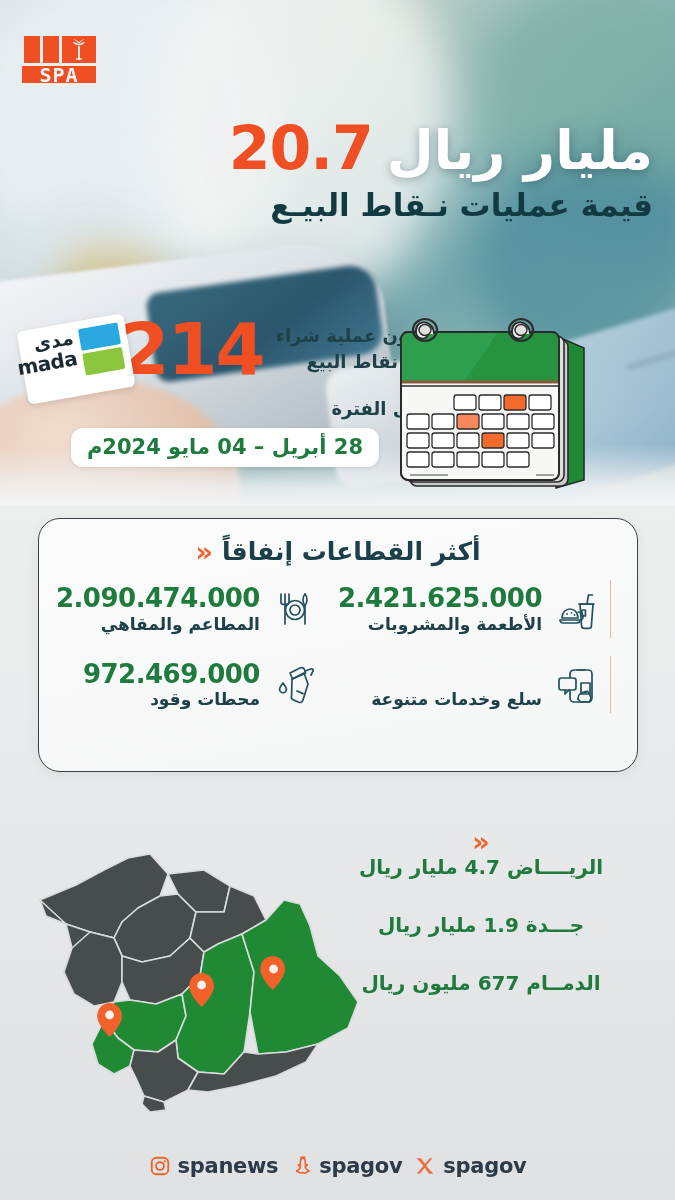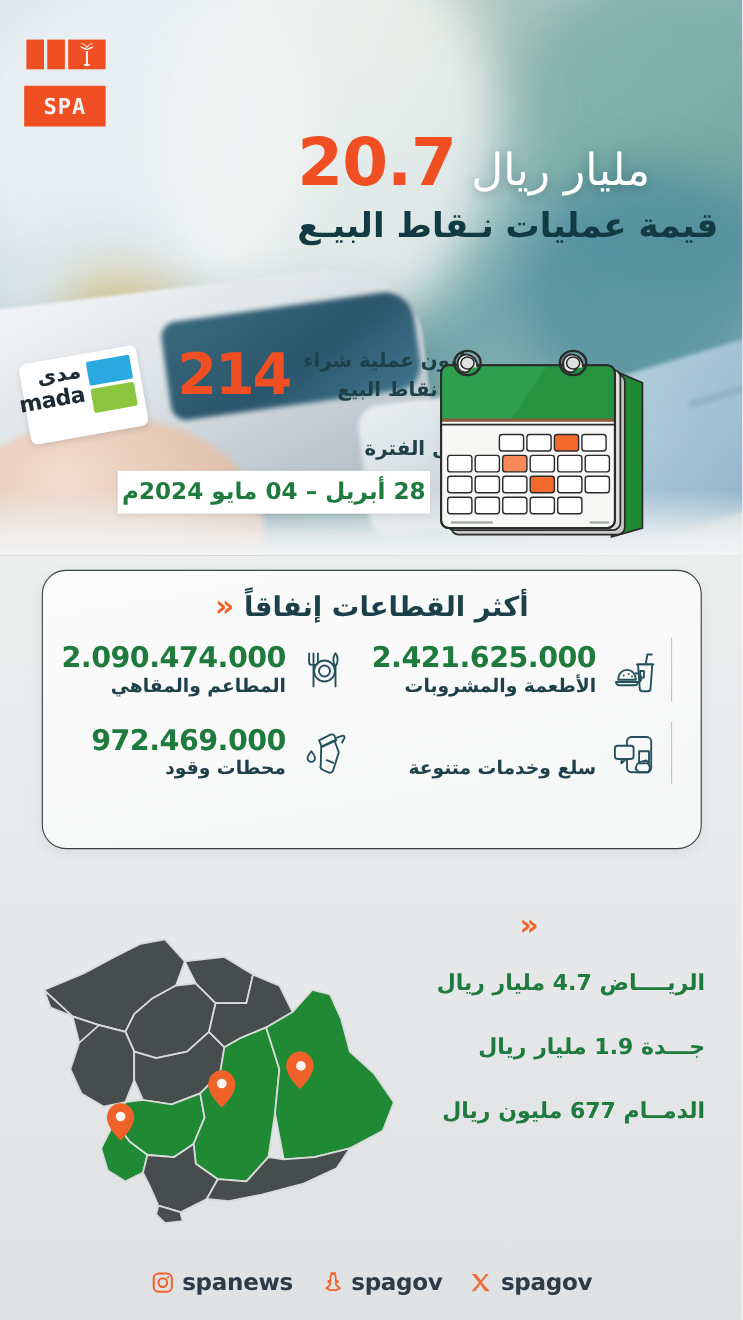--- a/index.html
+++ b/index.html
@@ -94,35 +94,35 @@
   }
   .spa-row { display:flex; gap:3px; }
   .spa-block { background:#f04e23; }
   .logo-ar { width:34px; height:27px; position:relative; }
   .logo-ar-2 { width:16px; height:27px; }
   .logo-ar-3 { width:16px; height:27px; }
   .palm {
     position:absolute; left:50%; top:52%; transform:translate(-50%,-50%);
     width:22px; height:24px;
   }
-  .spa-word { width:74px; height:37px; position:relative;margin-top:12px; }
+  .spa-word { width:74px; height:17px; position:relative; }
   .spa-text {
     position:absolute; inset:0; color:#f2f3f4;
     font-size:20px; font-weight:900; letter-spacing:1px;
     display:flex; align-items:center; justify-content:center;
     font-family:"DejaVu Sans Mono","Liberation Mono",monospace;
   }
 
   
   .headline {
     position:absolute; right:22px; top:118px; z-index:6; text-align:right;
   }
   .headline-row { display:flex; align-items:baseline; justify-content:flex-end; gap:14px; }
   .h-unit {
-    font-size:40px; font-weight:400; color:#ffffff; line-height:1;
+    font-size:54px; font-weight:700; color:#ffffff; line-height:1;
     text-shadow:0 2px 10px rgba(20,50,60,.35);
   }
   .h-num {
     font-size:60px; font-weight:900; color:#f04e23; line-height:1;
     letter-spacing:-1px;
   }
   .h-sub {
     margin-top:8px; font-size:31px; font-weight:800; color:#123a42;
     letter-spacing:.5px; line-height:1.25;
   }
@@ -140,34 +140,34 @@
   .mada-bar { width:40px; height:22px; border-radius:2px; }
   .mada-bar.blue { background:#29a9e0; }
   .mada-bar.green { background:#8cc63e; }
   .mada-text { display:flex; flex-direction:column; justify-content:center; line-height:1; }
   .mada-ar { font-size:19px; font-weight:900; color:#1b2a33; letter-spacing:-.5px; }
   .mada-en { font-size:20px; font-weight:700; color:#1b2a33; margin-top:1px; letter-spacing:-.5px;}
 
   
   .pos-block { position:absolute; right:240px; top:316px; z-index:6; }
   .pos-214 {
-    font-size:52px; font-weight:900; color:#f04e23; line-height:.92;
+    font-size:72px; font-weight:900; color:#f04e23; line-height:.92;
     letter-spacing:-2px; text-align:right;
   }
   .pos-214-wrap { display:flex; align-items:center; gap:12px; justify-content:flex-end; }
   .pos-labels {
     text-align:right; font-size:18px; font-weight:700; color:#1e4049; line-height:1.45;
   }
   .pos-period {
     position:absolute; right:240px; top:398px; z-index:6;
     font-size:18px; font-weight:700; color:#1e4049; text-align:right;
   }
   .date-badge {
-    position:absolute; right:284px; top:428px; z-index:7;
-    background:#ffffff; padding:7px 4px 8px; border-radius:0;
+    position:absolute; right:296px; top:428px; z-index:7;
+    background:#ffffff; padding:7px 16px 8px; border-radius:12px;
     font-size:21px; font-weight:800; color:#1f7a3d; white-space:nowrap;
     box-shadow:0 1px 4px rgba(0,0,0,.10);
   }
 
   
   .calendar { position:absolute; left:388px; top:312px; width:215px; height:190px; z-index:6; }
 
   
   .sectors-card {
     position:absolute; left:38px; top:518px; width:600px; height:254px;
@@ -194,33 +194,33 @@
   .sector-txt { text-align:right; }
   .sector-val {
     font-size:26px; font-weight:900; color:#1f7a3d; line-height:1.1;
     letter-spacing:-.5px; white-space:nowrap;
   }
   .sector-name { font-size:17px; font-weight:700; color:#1e4049; margin-top:1px; }
 
   
   .cities { position:absolute; right:34px; top:828px; width:320px; z-index:5; }
   .cities .section-heading { font-size:25px; justify-content:center; }
-  .city-list { margin-top:26px; }
+  .city-list { text-align:center; }
   .city-row {
     font-size:20px; font-weight:700; color:#1f7a3d; margin-bottom:34px;
     letter-spacing:.2px;
   }
 
   
   .map { position:absolute; left:18px; top:852px; width:360px; height:262px; z-index:4; }
 
   
   .footer {
     position:absolute; left:0; bottom:22px; width:100%;
-    display:flex; align-items:flex-end; justify-content:center; gap:24px;
+    display:flex; align-items:flex-end; justify-content:center; gap:12px;
     direction:ltr;
   }
   .social { display:flex; align-items:center; gap:7px; }
   .social-ic { width:22px; height:22px; flex:0 0 auto; }
   .social-handle { font-size:21px; font-weight:600; color:#2c3b47; letter-spacing:-.3px; }
 </style>
 </head>
 <body>
 
 <div id="page">

